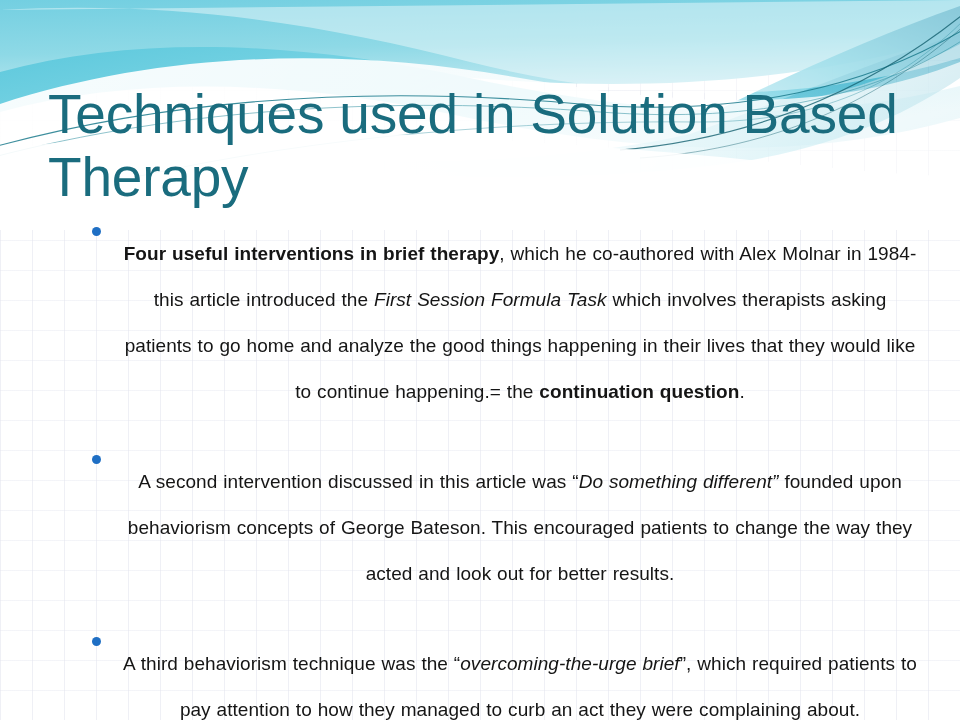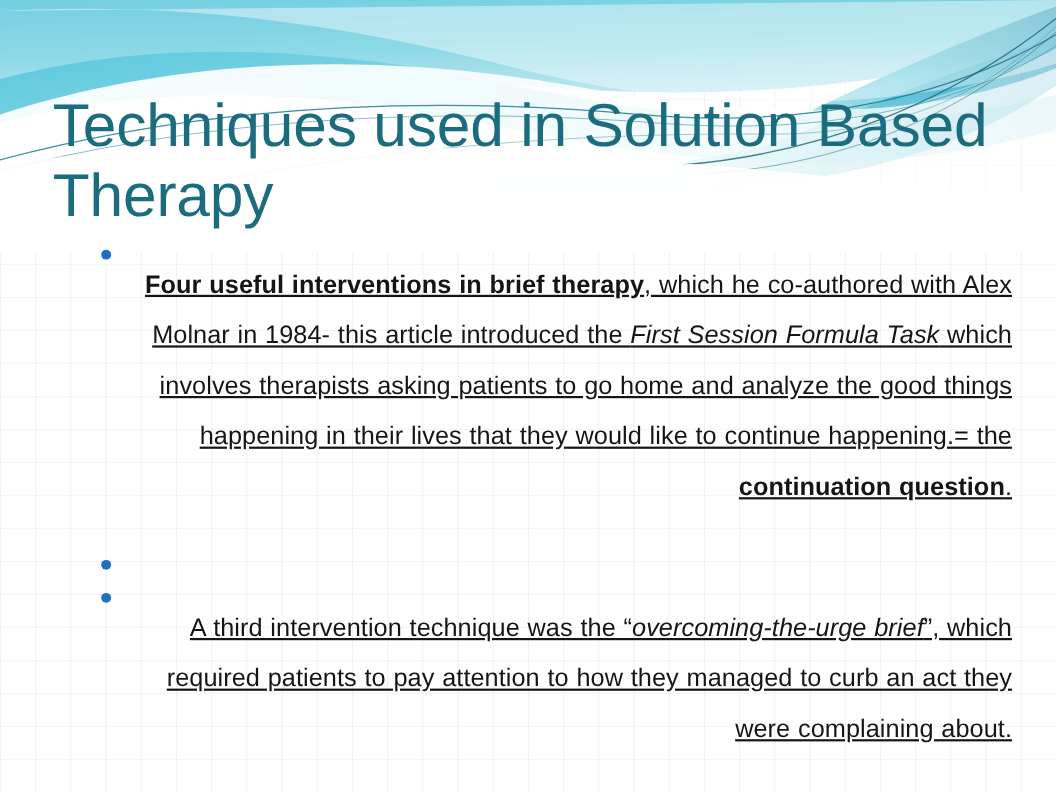--- a/index.html
+++ b/index.html
@@ -70,26 +70,25 @@
   .dot {
     display: block;
     width: 9px;
     height: 9px;
     border-radius: 50%;
     background: #1F6FC4;
   }
   .bullet-text {
     flex: 1 1 auto;
     color: #151515;
-    font-size: 23px;
+    font-size: 19px;
     line-height: 46px;
-    text-align: right;
+    text-align: center;
     letter-spacing: 0.05px;
     word-spacing: 0.6px;
-    text-decoration: underline;
   }
   .bullet-text b { font-weight: 700; }
   .bullet-text i { font-style: italic; }
 </style>
 </head>
 <body>
 
 <div class="slide">
 
   <div class="bg-art">
@@ -148,23 +147,24 @@
       <span class="bullet-marker">
           <i class="dot"></i>
         </span>
       <p class="bullet-text"><b>Four useful interventions in brief therapy</b><span>, which he co-authored with Alex Molnar in 1984- this article introduced the </span><i>First Session Formula Task</i><span> which involves therapists asking patients to go home and analyze the good things happening in their lives that they would like to continue happening.= the </span><b>continuation question</b><span>.</span></p>
     </div>
 
     <div class="bullet-row">
       <span class="bullet-marker">
           <i class="dot"></i>
         </span>
+      <p class="bullet-text"><span>A  second intervention discussed in this article was “</span><i>Do something different”</i><span> founded upon behaviorism concepts of George Bateson. This encouraged patients to change the way they acted and look out for better results.</span></p>
     </div>
 
     <div class="bullet-row">
       <span class="bullet-marker">
           <i class="dot"></i>
         </span>
-      <p class="bullet-text"><span>A third intervention technique was the “</span><i>overcoming-the-urge brief</i><span>”, which required patients to pay attention to how they managed to curb an act they were complaining about.</span></p>
+      <p class="bullet-text"><span>A third behaviorism technique was the “</span><i>overcoming-the-urge brief</i><span>”, which required patients to pay attention to how they managed to curb an act they were complaining about.</span></p>
     </div>
 
   </div>
 </div>
 
 </body></html>

